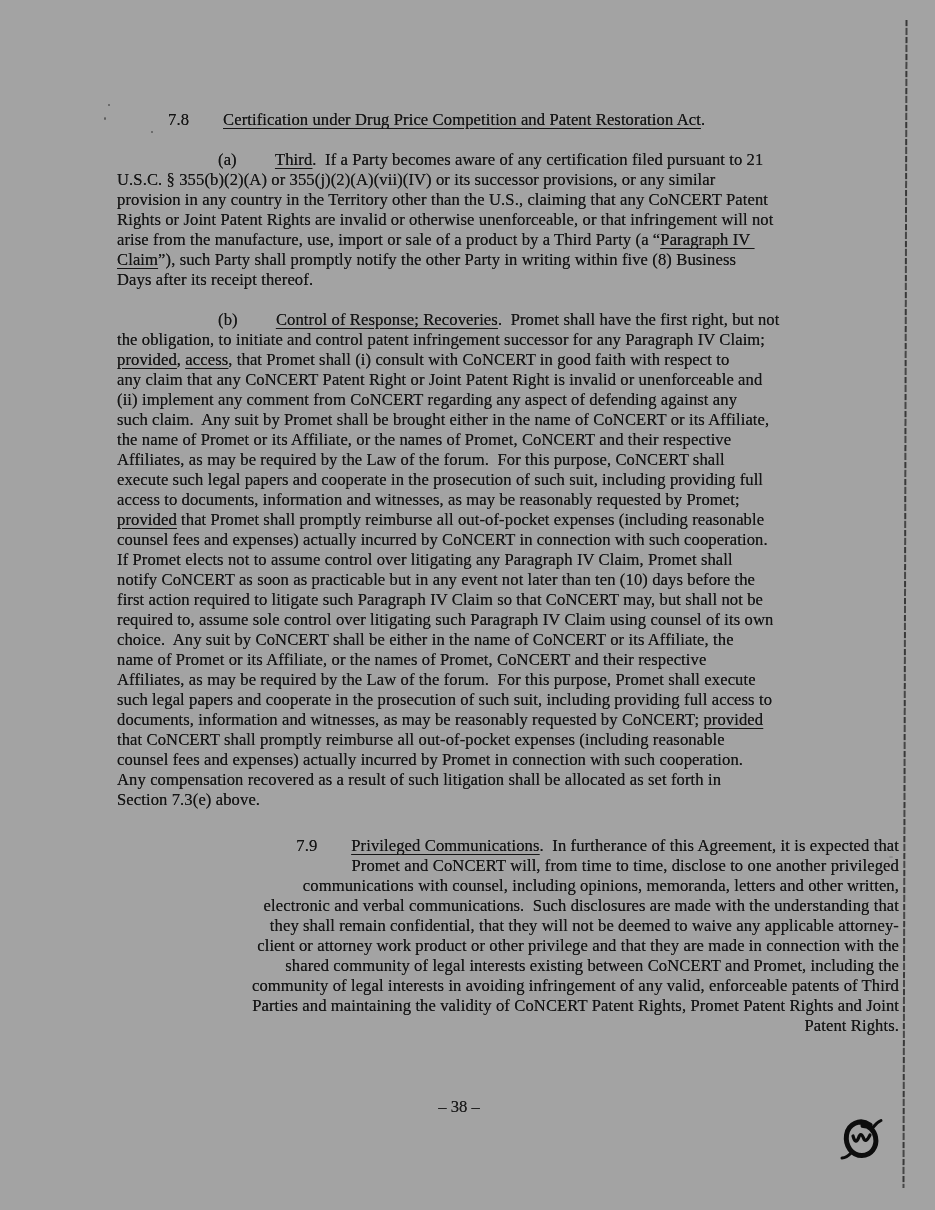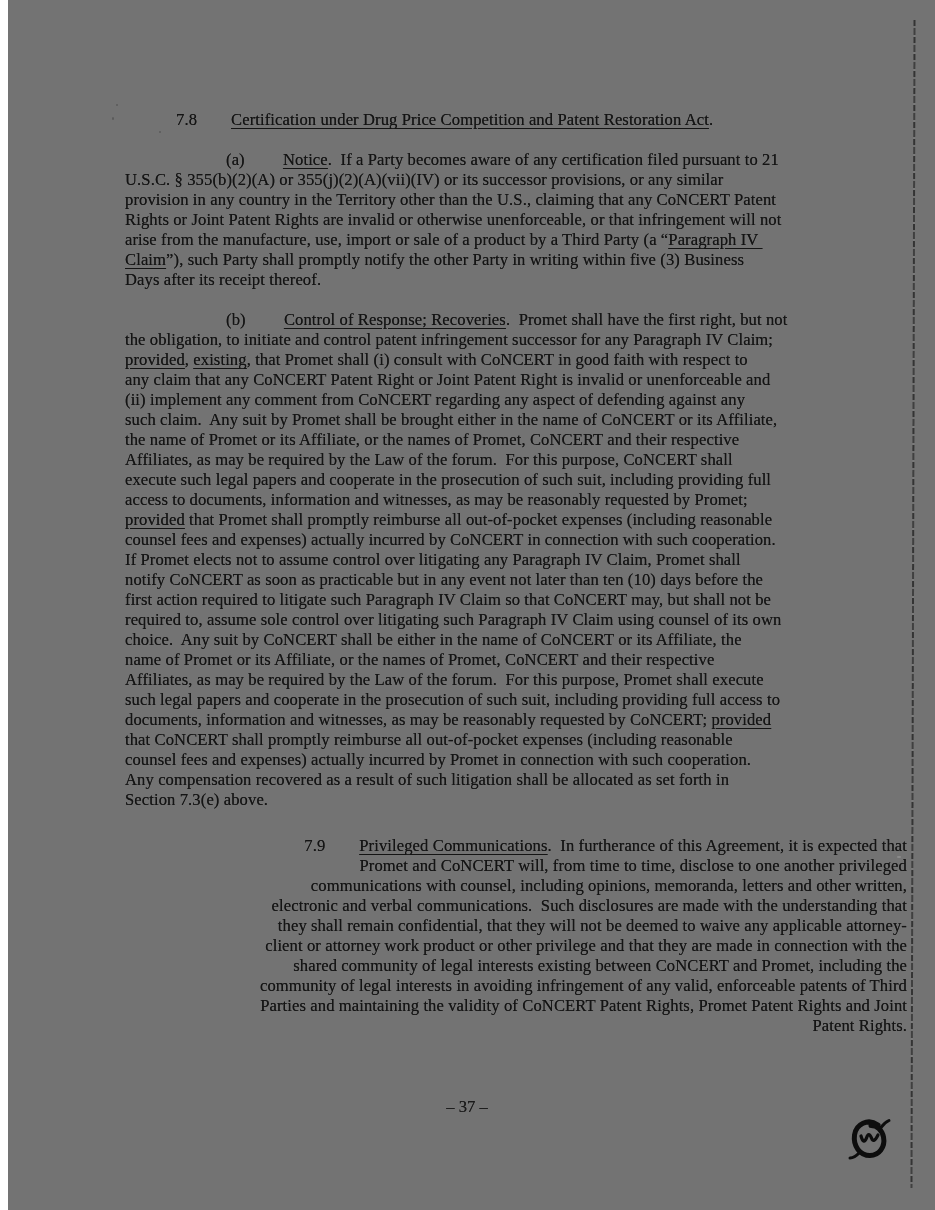--- a/index.html
+++ b/index.html
@@ -5,22 +5,21 @@
   html, body { margin: 0; padding: 0; }
   body {
     width: 935px; height: 1210px;
     background: #ffffff;
     position: relative;
     overflow: hidden;
     font-family: "Liberation Serif", "DejaVu Serif", serif;
   }
   .page {
     position: absolute; inset: 0;
-    background: #737373;
-    margin-left: 8px;
+    background: #a3a3a3;
   }
   #doc {
     position: absolute;
     left: 117px; top: 110px;
     width: 782px;
     font-size: 16.6px;
     line-height: 20px;
     color: #141414;
   }
   .para {
@@ -73,30 +72,30 @@
 <div class="page">
   <div class="speck s1"></div>
   <div class="speck s2"></div>
   <div class="speck s3"></div>
   <div class="speck s4"></div>
 
   <div class="margin-line"></div>
 
   <div id="doc">
       <p class="para indent-section"><span>7.8&nbsp;&nbsp;&nbsp;&nbsp;&nbsp;&nbsp;&nbsp;&nbsp;</span><span class="u">Certification under Drug Price Competition and Patent Restoration Act</span><span>.</span></p>
-      <p class="para indent-sub"><span>(a)&nbsp;&nbsp;&nbsp;&nbsp;&nbsp;&nbsp;&nbsp;&nbsp;&nbsp;</span><span class="u">Notice</span><span>.  If a Party becomes aware of any certification filed pursuant to 21
+      <p class="para indent-sub"><span>(a)&nbsp;&nbsp;&nbsp;&nbsp;&nbsp;&nbsp;&nbsp;&nbsp;&nbsp;</span><span class="u">Third</span><span>.  If a Party becomes aware of any certification filed pursuant to 21
 U.S.C. § 355(b)(2)(A) or 355(j)(2)(A)(vii)(IV) or its successor provisions, or any similar
 provision in any country in the Territory other than the U.S., claiming that any CoNCERT Patent
 Rights or Joint Patent Rights are invalid or otherwise unenforceable, or that infringement will not
 arise from the manufacture, use, import or sale of a product by a Third Party (a “</span><span class="u">Paragraph IV 
-Claim</span><span>”), such Party shall promptly notify the other Party in writing within five (3) Business
+Claim</span><span>”), such Party shall promptly notify the other Party in writing within five (8) Business
 Days after its receipt thereof.</span></p>
       <p class="para indent-sub"><span>(b)&nbsp;&nbsp;&nbsp;&nbsp;&nbsp;&nbsp;&nbsp;&nbsp;&nbsp;</span><span class="u">Control of Response; Recoveries</span><span>.  Promet shall have the first right, but not
 the obligation, to initiate and control patent infringement successor for any Paragraph IV Claim;
-</span><span class="u">provided</span><span>, </span><span class="u">existing</span><span>, that Promet shall (i) consult with CoNCERT in good faith with respect to
+</span><span class="u">provided</span><span>, </span><span class="u">access</span><span>, that Promet shall (i) consult with CoNCERT in good faith with respect to
 any claim that any CoNCERT Patent Right or Joint Patent Right is invalid or unenforceable and
 (ii) implement any comment from CoNCERT regarding any aspect of defending against any
 such claim.  Any suit by Promet shall be brought either in the name of CoNCERT or its Affiliate,
 the name of Promet or its Affiliate, or the names of Promet, CoNCERT and their respective
 Affiliates, as may be required by the Law of the forum.  For this purpose, CoNCERT shall
 execute such legal papers and cooperate in the prosecution of such suit, including providing full
 access to documents, information and witnesses, as may be reasonably requested by Promet;
 </span><span class="u">provided</span><span> that Promet shall promptly reimburse all out-of-pocket expenses (including reasonable
 counsel fees and expenses) actually incurred by CoNCERT in connection with such cooperation.
 If Promet elects not to assume control over litigating any Paragraph IV Claim, Promet shall
@@ -117,21 +116,21 @@
 communications with counsel, including opinions, memoranda, letters and other written,
 electronic and verbal communications.  Such disclosures are made with the understanding that
 they shall remain confidential, that they will not be deemed to waive any applicable attorney-
 client or attorney work product or other privilege and that they are made in connection with the
 shared community of legal interests existing between CoNCERT and Promet, including the
 community of legal interests in avoiding infringement of any valid, enforceable patents of Third
 Parties and maintaining the validity of CoNCERT Patent Rights, Promet Patent Rights and Joint
 Patent Rights.</span></p>
     </div>
 
-  <div class="page-number">– 37 –</div>
+  <div class="page-number">– 38 –</div>
 
   <svg class="scribble" width="46" height="52" viewBox="0 0 46 52" aria-hidden="true">
     <path d="M31 9 C 21 2, 9 8, 7.5 19 C 6 30, 13 39.5, 23 39.5 C 32 39.5, 38.5 31, 36.5 21 C 35 14, 30 9.5, 24 9.5" fill="none" stroke="#0d0d0d" stroke-width="5" stroke-linecap="round"></path>
     <path d="M14 20 q 2.5 9 5.5 2 q 2 -7 5 0 q 2 6 6.5 -3" fill="none" stroke="#0d0d0d" stroke-width="3.2" stroke-linecap="round"></path>
     <path d="M33.5 12 q 4 -5.5 8.5 -7.5" fill="none" stroke="#0d0d0d" stroke-width="3" stroke-linecap="round"></path>
     <path d="M12.5 36.5 q -5 5.5 -9.5 5.5" fill="none" stroke="#0d0d0d" stroke-width="3" stroke-linecap="round"></path>
   </svg>
 </div>
 
 </body></html>

